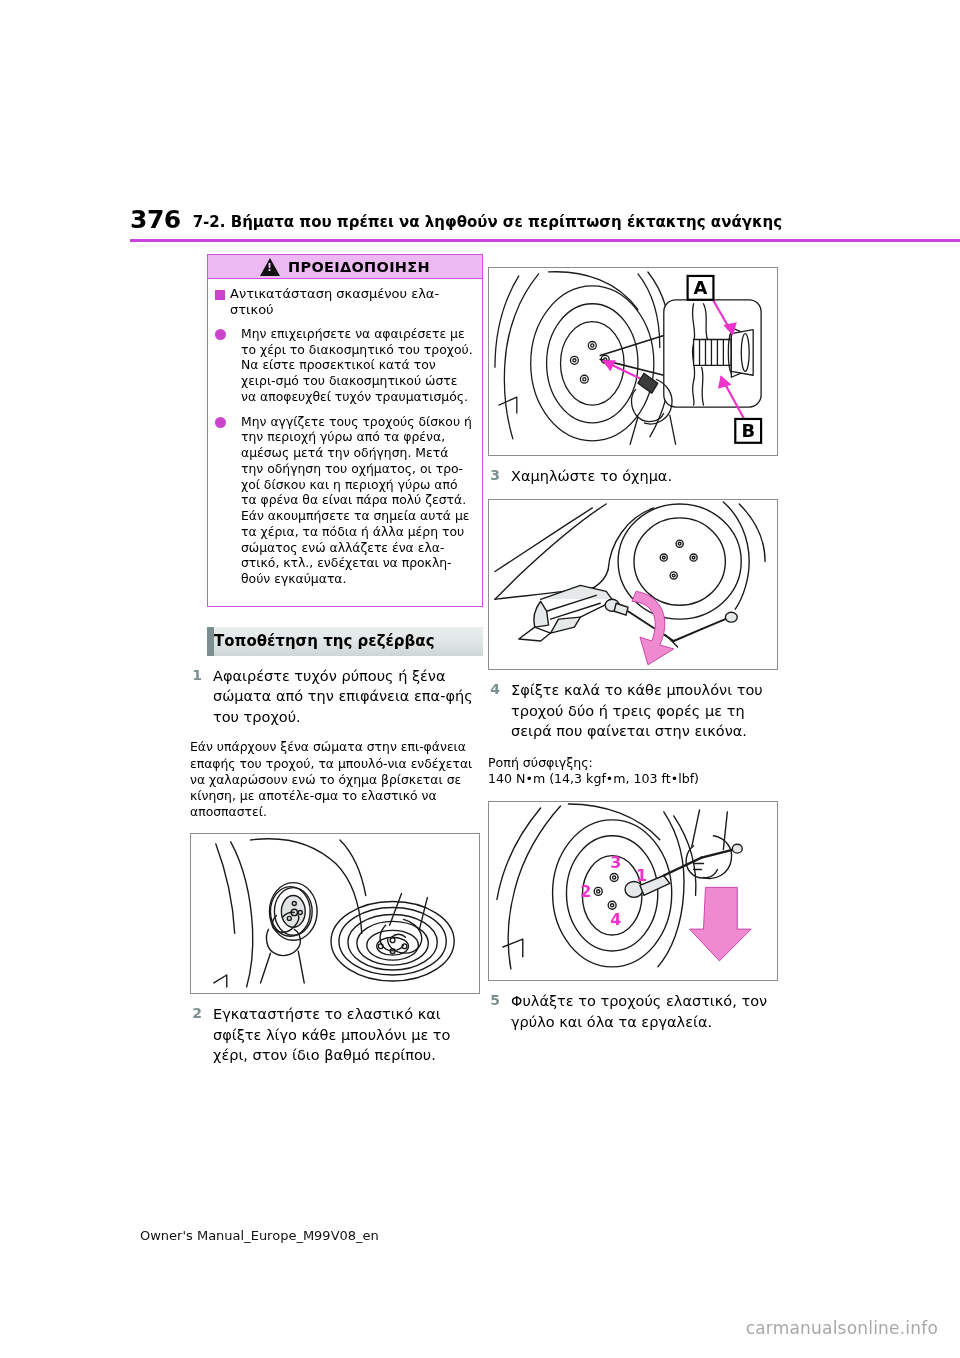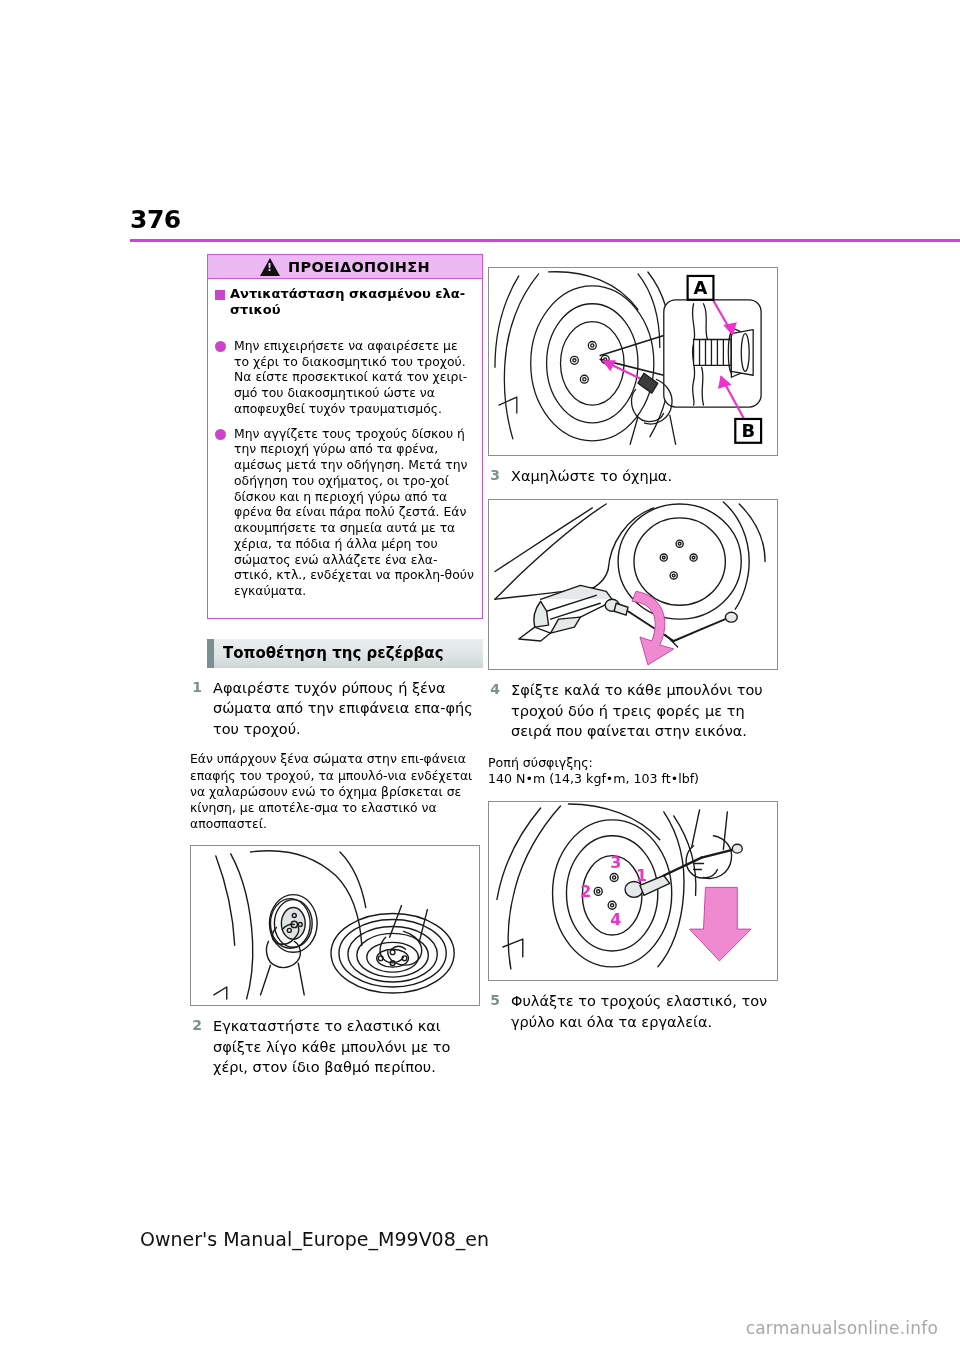--- a/index.html
+++ b/index.html
@@ -51,45 +51,45 @@
     border-right: 10px solid transparent;
     border-bottom: 18px solid #111;
   }
   .warn-tri::after {
     content: "!"; position: absolute; left: -3px; top: 4px;
     color: #edb9f2; font-size: 11px; font-weight: bold; line-height: 1;
   }
   .warn-head-title { font-size: 14.5px; font-weight: bold; letter-spacing: .3px; }
   .warn-body { padding: 7px 8px 10px 7px; }
   .w-sub {
-    display: flex; gap: 5px; font-size: 13px; font-weight: bold;
-    line-height: 1.26; margin-bottom: 19px;
+    display: flex; gap: 5px; font-size: 13px; font-weight: normal;
+    line-height: 1.26; margin-bottom: 7px;
   }
   .sq-bullet {
     flex: 0 0 auto; width: 10px; height: 10px; background: #cc44cc;
     margin-top: 4px;
   }
   .w-item {
-    display: flex; gap: 8px; font-size: 12.4px; line-height: 1.27;
+    display: flex; gap: 15px; font-size: 12.4px; line-height: 1.27;
     margin-bottom: 9px;
   }
   .w-item:last-child { margin-bottom: 9px; }
   .dot-bullet {
     flex: 0 0 auto; width: 11px; height: 11px; border-radius: 50%;
     background: #cc44cc; margin-top: 3px;
   }
 
   
   .sec-head {
     margin-top: 20px; height: 29px; width: 276px; margin-left: 17px;
     display: flex; align-items: center;
     background: linear-gradient(to bottom, #e9eded 0%, #dfe5e5 55%, #cdd5d5 100%);
   }
   .sec-bar { width: 7px; height: 29px; background: #7c8f90; flex: 0 0 auto; }
-  .sec-text { font-size: 15px; font-weight: bold; padding-left: 9px; }
+  .sec-text { font-size: 15px; font-weight: bold; }
 
   
   .step { display: flex; gap: 9px; margin-top: 10px; }
   .step-num {
     flex: 0 0 auto; width: 14px; text-align: center;
     font-size: 14px; font-weight: bold; color: #7c8f90; line-height: 1.42;
   }
   .step-text { font-size: 14.5px; line-height: 1.42; }
 
   .note {
@@ -109,34 +109,35 @@
   .boxchar {
     display: inline-block; border: 1.6px solid #000; padding: 0 4px;
     font-weight: bold; font-size: 13.5px; line-height: 1.22;
     vertical-align: -2px; margin: 0 1px;
   }
   .rc-para { font-size: 14.2px; line-height: 1.72; }
 
   
   .footer-id {
     position: absolute; left: 140px; top: 1228px;
-    font-size: 19px; color: #111;
+    font-size: 13px; color: #111;
   }
   .watermark {
     position: absolute; right: 22px; top: 1318px;
     font-size: 17px; color: #a8a8a8; letter-spacing: .2px;
   }
 </style>
 </head>
 <body>
 
 <div class="page">
 
   <div class="pg-header">
     <div class="pg-number">376</div>
+    <div class="pg-title">7-2. Βήματα που πρέπει να ληφθούν σε περίπτωση έκτακτης ανάγκης</div>
   </div>
   <div class="hdr-rule"></div>
 
   <div class="col-left">
 
     <div class="warn-box">
       <div class="warn-head">
         <span class="warn-tri"></span>
         <span class="warn-head-title">ΠΡΟΕΙΔΟΠΟΙΗΣΗ</span>
       </div>

